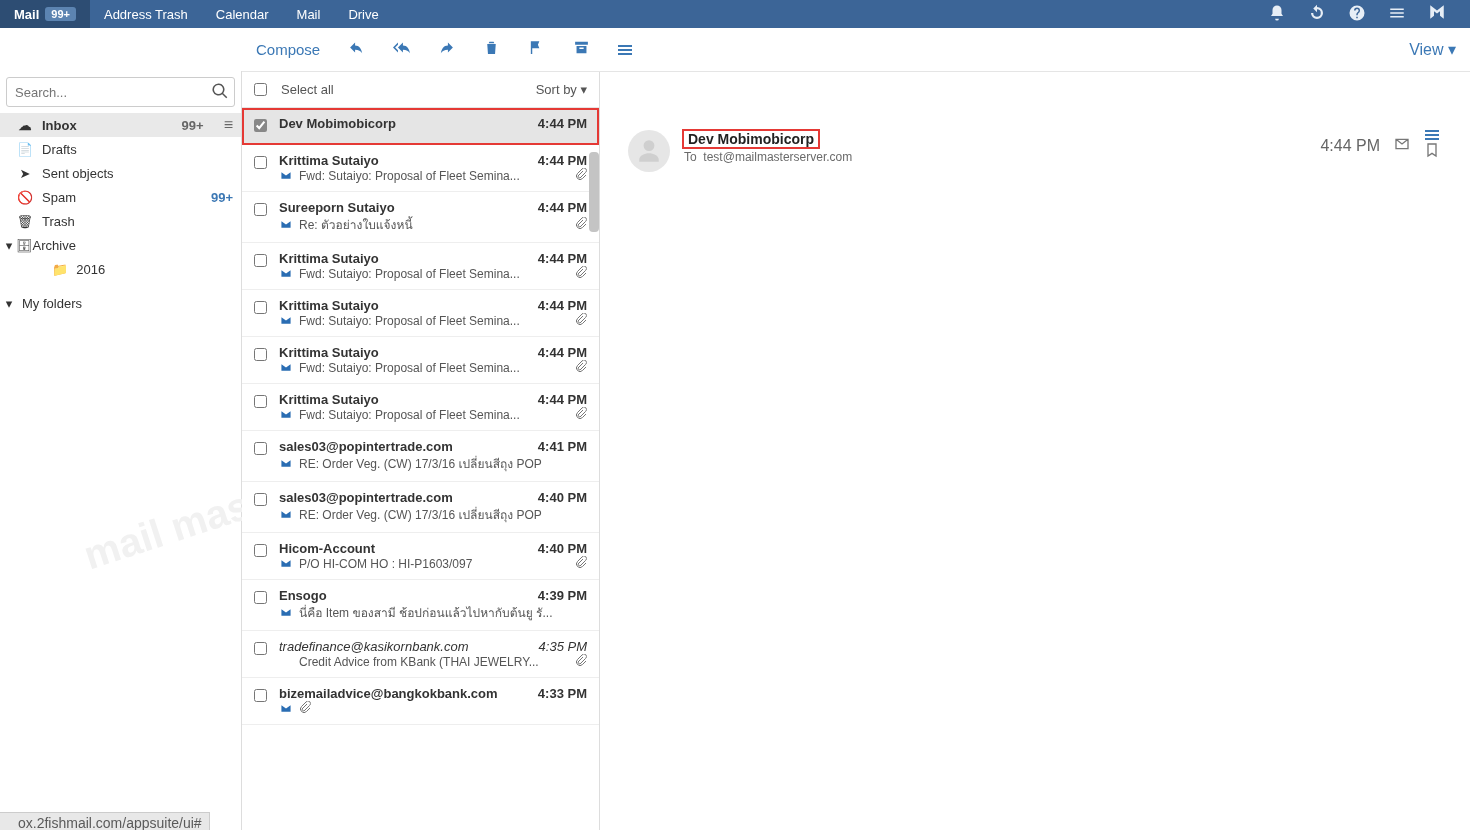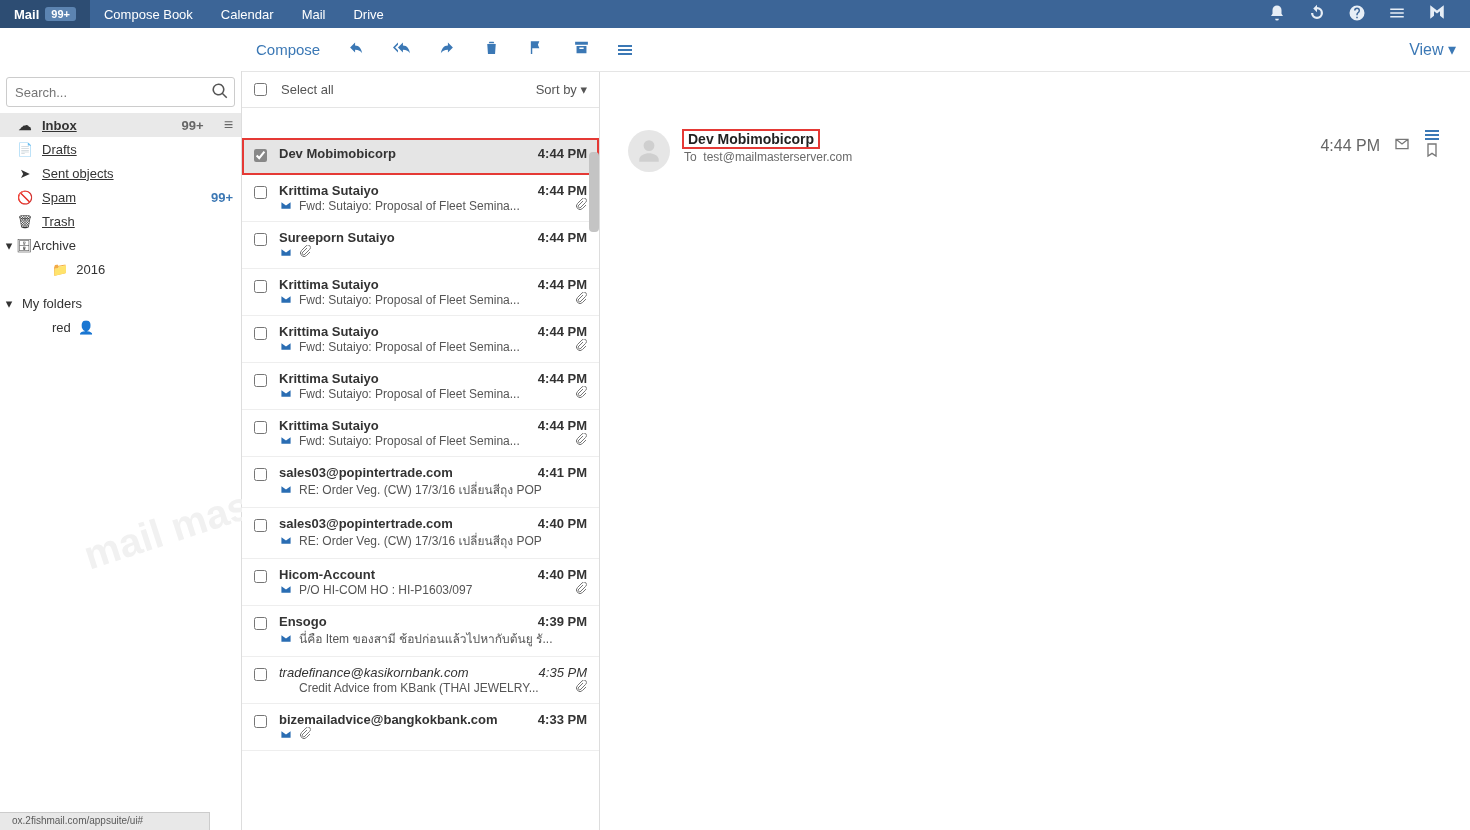--- a/index.html
+++ b/index.html
@@ -18,21 +18,21 @@
   
   .sidebar { width:242px; border-right:1px solid #ddd; display:flex; flex-direction:column; background:#fff;}
   .searchwrap { padding:6px; }
   .search { position:relative; }
   .search input { width:100%; height:30px; border:1px solid #ccc; border-radius:3px; padding:4px 28px 4px 8px; font-size:13px; }
   .search .sicon { position:absolute; right:6px; top:5px; }
   .folders { font-size:13px; color:#333; }
   .folders .row { display:flex; align-items:center; height:24px; padding:0 8px 0 14px; cursor:pointer; }
   .folders .row.active { background:#e9e9e9; font-weight:bold; }
   .folders .row .ficon { width:22px; text-align:center; color:#333; }
-  .folders .row .label { flex:1; padding-left:6px;text-decoration:underline; }
+  .folders .row .label { flex:1; padding-left:6px; }
   .folders .row .count { color:#3c78b4; font-weight:bold; }
   .folders .row .count.gray { color:#666; }
   .folders .row .ham { color:#666; font-weight:bold; font-size:16px; }
   .folders .sub { padding-left:52px; height:24px; display:flex; align-items:center; }
   .caret { width:14px; text-align:center; color:#333; }
   .folders .sectionrow { display:flex; align-items:center; height:24px; padding-left:2px; }
   .quota { padding:10px 10px 0 10px; font-size:12px; }
   .quota-bar { height:6px; background:#ddd; border-radius:3px; margin-top:6px; overflow:hidden; }
   .quota-fill { height:100%; background:#3b78b5; width:67%; }
   .quota-row { display:flex; justify-content:space-between; }
@@ -68,41 +68,41 @@
   .avatar { width:42px; height:42px; border-radius:50%; background:#e6e6e6; display:flex; align-items:center; justify-content:center;}
   .avatar svg { fill:#cfcfcf; width:26px; height:26px; }
   .phead .who .name { font-weight:bold; font-size:14px; color:#222; outline:2px solid #e53935; padding:0 4px; display:inline-block; }
   .phead .who .to { font-size:12px; color:#6a6a6a; margin-top:2px; }
   .phead .right { margin-left:auto; display:flex; align-items:center; gap:14px; color:#666; }
   .phead .right svg { fill:#777; width:16px; height:16px; }
   .threelines { display:flex; flex-direction:column; gap:2px; }
   .threelines span { display:block; width:14px; height:2px; background:#3b78b5; }
 
   
-  .status { position:absolute; left:0; bottom:0; height:18px; background:#e8e8e8; color:#5a5a5a; font-size:10px; padding:2px 12px; width:210px; border:1px solid #ccc; border-left:0; border-bottom:0;}
+  .status { position:absolute; left:0; bottom:0; height:18px; background:#e8e8e8; color:#5a5a5a; font-size:14px; padding:2px 18px; width:210px; border:1px solid #ccc; border-left:0; border-bottom:0;}
 
   
   .wm { position:absolute; color:#f1f1f1; font-size:40px; font-weight:bold; transform:rotate(-18deg); pointer-events:none; user-select:none; }
 
   input[type=checkbox]{ accent-color:#888; }
 </style>
 </head>
 <body>
 
 <div class="wm" style="left:640px; top:300px;">mail master</div>
 <div class="wm" style="left:1090px; top:150px;">mail master</div>
 <div class="wm" style="left:1090px; top:520px;">mail master</div>
 <div class="wm" style="left:80px; top:500px;">mail master</div>
 
 <div class="topnav">
   <div class="tab active">
     <span>Mail</span>
     <span class="badge">99+</span>
   </div>
-  <div class="tab">Compose Book</div>
+  <div class="tab">Address Trash</div>
   <div class="tab">Calendar</div>
   <div class="tab">Mail</div>
   <div class="tab">Drive</div>
   <div class="spacer"></div>
   <div class="topicons">
     <span><svg viewBox="0 0 24 24">
           <path d="M12 2a6 6 0 0 0-6 6v5l-2 3h16l-2-3V8a6 6 0 0 0-6-6zm0 20a2.5 2.5 0 0 0 2.5-2.5h-5A2.5 2.5 0 0 0 12 22z"></path>
         </svg></span>
     <span><svg viewBox="0 0 24 24">
           <path d="M12 4V1L7 6l5 5V7a5 5 0 1 1-5 5H4a8 8 0 1 0 8-8z"></path>
@@ -161,24 +161,20 @@
         <span class="label" style="">Archive</span>
       </div>
       <div class="sub">
         <span style="color:#888">📁</span>
         <span style="padding-left:8px">2016</span>
       </div>
       <div class="sectionrow" style="margin-top:10px">
         <span class="caret">▾</span>
         <span class="label" style="padding-left:6px">My folders</span>
       </div>
-      <div class="sub">
-        <span>red</span>
-        <span style="padding-left:8px; color:#bbb">👤</span>
-      </div>
     </div>
   </div>
 
   <div class="listcol">
     
   </div>
 
   <div class="preview">
   </div>
 </div>
@@ -209,21 +205,21 @@
           <span></span>
           <span></span>
           <span></span>
         </div>
       </span>
     <span style="flex:1"></span>
     <span style="color:#3b78b5"><span>View</span> ▾</span>
   </div>
 </div>
 
-<div style="position:absolute; left:242px; top:72px; width:358px; bottom:18px; border-right:1px solid #ddd; background:#fff; display:flex; flex-direction:column;gap:30px;">
+<div style="position:absolute; left:242px; top:72px; width:358px; bottom:18px; border-right:1px solid #ddd; background:#fff; display:flex; flex-direction:column;">
   <div class="listhdr">
     <input type="checkbox" style="">
     <span>Select all</span>
     <span class="sort"><span>Sort by</span> ▾</span>
   </div>
   <div class="msglist" id="msglist">
       <div class="msg selected">
         <div class="chk"><input type="checkbox" checked="" style=""></div>
         <div class="body">
           <div class="line1">
@@ -258,20 +254,21 @@
           <div class="line1">
             <span class="from">Sureeporn Sutaiyo</span>
             <span class="time">4:44 PM</span>
           </div>
           <div class="line2">
             <span class="envico">
               <svg viewBox="0 0 24 24">
                 <path d="M2 5h20v14H2z M2 5l10 7 10-7"></path>
               </svg>
             </span>
+            <span class="subj">Re: ตัวอย่างใบแจ้งหนี้</span>
             <span class="clip"><svg viewBox="0 0 24 24">
                 <path d="M16 6l-8 8a3 3 0 1 0 4 4l9-9a5 5 0 1 0-7-7L5 11a7 7 0 1 0 10 10l7-7" fill="none" stroke="#777" stroke-width="2"></path>
               </svg></span>
           </div>
         </div>
       </div>
       <div class="msg">
         <div class="chk"><input type="checkbox" style=""></div>
         <div class="body">
           <div class="line1">

